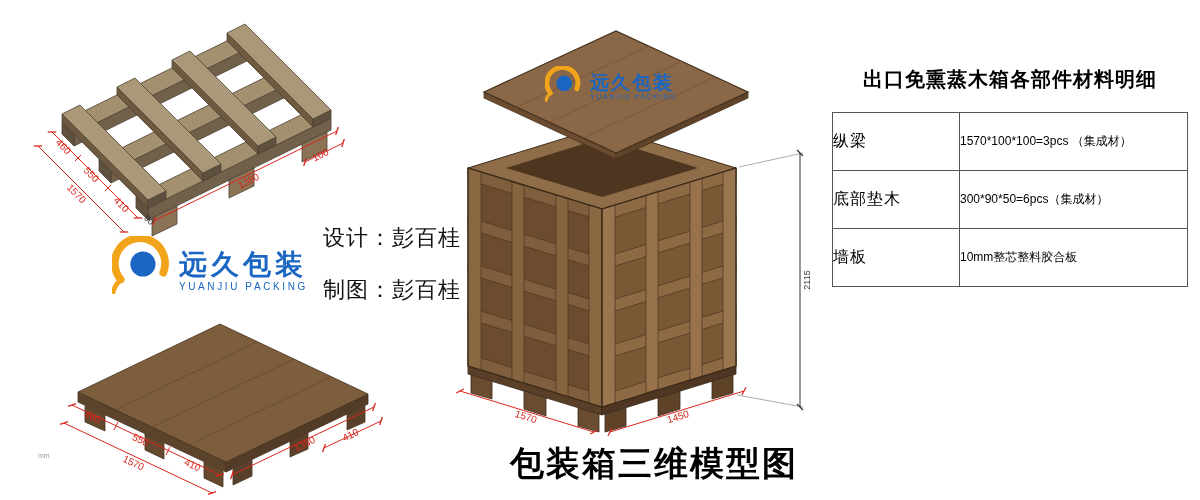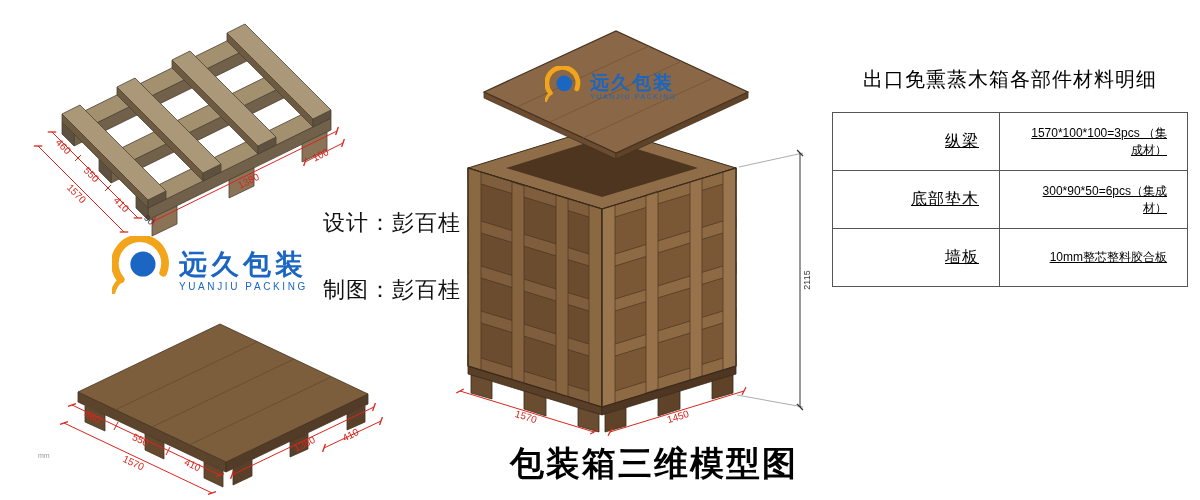--- a/index.html
+++ b/index.html
@@ -21,25 +21,25 @@
   .logo .swirl-icon{flex:0 0 auto}
   .logo-name{color:#1a66c2;font-weight:bold;line-height:1}
   .logo-sub{color:#1a66c2;line-height:1.5}
   .logo-main .logo-name{font-size:28px;letter-spacing:4px}
   .logo-main .logo-sub{font-size:10px;letter-spacing:2.6px}
   .logo-lid .logo-name{font-size:19px;letter-spacing:2px}
   .logo-lid .logo-sub{font-size:7px;letter-spacing:1.6px}
   
   .credit{font-size:22px;color:#111;font-weight:500;letter-spacing:1px}
   
-  .table-title{width:356px;text-align:center;font-size:20px;font-weight:400;color:#000;letter-spacing:1px}
+  .table-title{width:356px;text-align:center;font-size:20px;font-weight:700;color:#000;letter-spacing:1px}
   table.parts{border-collapse:collapse;table-layout:fixed;width:356px;background:#fff}
   table.parts td{
-    border:1px solid #555;height:53px;text-align:right;vertical-align:middle;
-    color:#000;padding:2px 20px;text-decoration:underline;
+    border:1px solid #555;height:53px;text-align:left;vertical-align:middle;
+    color:#000;padding:2px 0;
   }
   td.c1{width:126px;font-size:16px;letter-spacing:1px}
   td.c2{font-size:12px}
   
   .main-title{font-size:34px;font-weight:bold;color:#000;letter-spacing:2px;width:340px;text-align:right}
   .unit-note{font-size:7px;color:#999}
 </style>
 </head>
 <body>
 
@@ -220,21 +220,21 @@
 <div class="abs logo logo-lid" style="left:545px;top:66px">
   <svg class="swirl-icon" width="36" height="36">
       <use href="#swirl"></use>
     </svg>
   <div>
     <div class="logo-name">远久包装</div>
     <div class="logo-sub">YUANJIU PACKING</div>
   </div>
 </div>
 
-<div class="abs credit" style="left:323px;top:208px">设计：彭百桂</div>
+<div class="abs credit" style="left:323px;top:223px">设计：彭百桂</div>
 <div class="abs credit" style="left:323px;top:275px">制图：彭百桂</div>
 
 <div class="abs table-title" style="left:832px;top:66px">出口免熏蒸木箱各部件材料明细</div>
 <table class="parts abs" style="left:832px;top:112px">
   <tbody>
     <tr>
       <td class="c1">纵梁</td>
       <td class="c2">1570*100*100=3pcs （集成材）</td>
     </tr>
     <tr>

